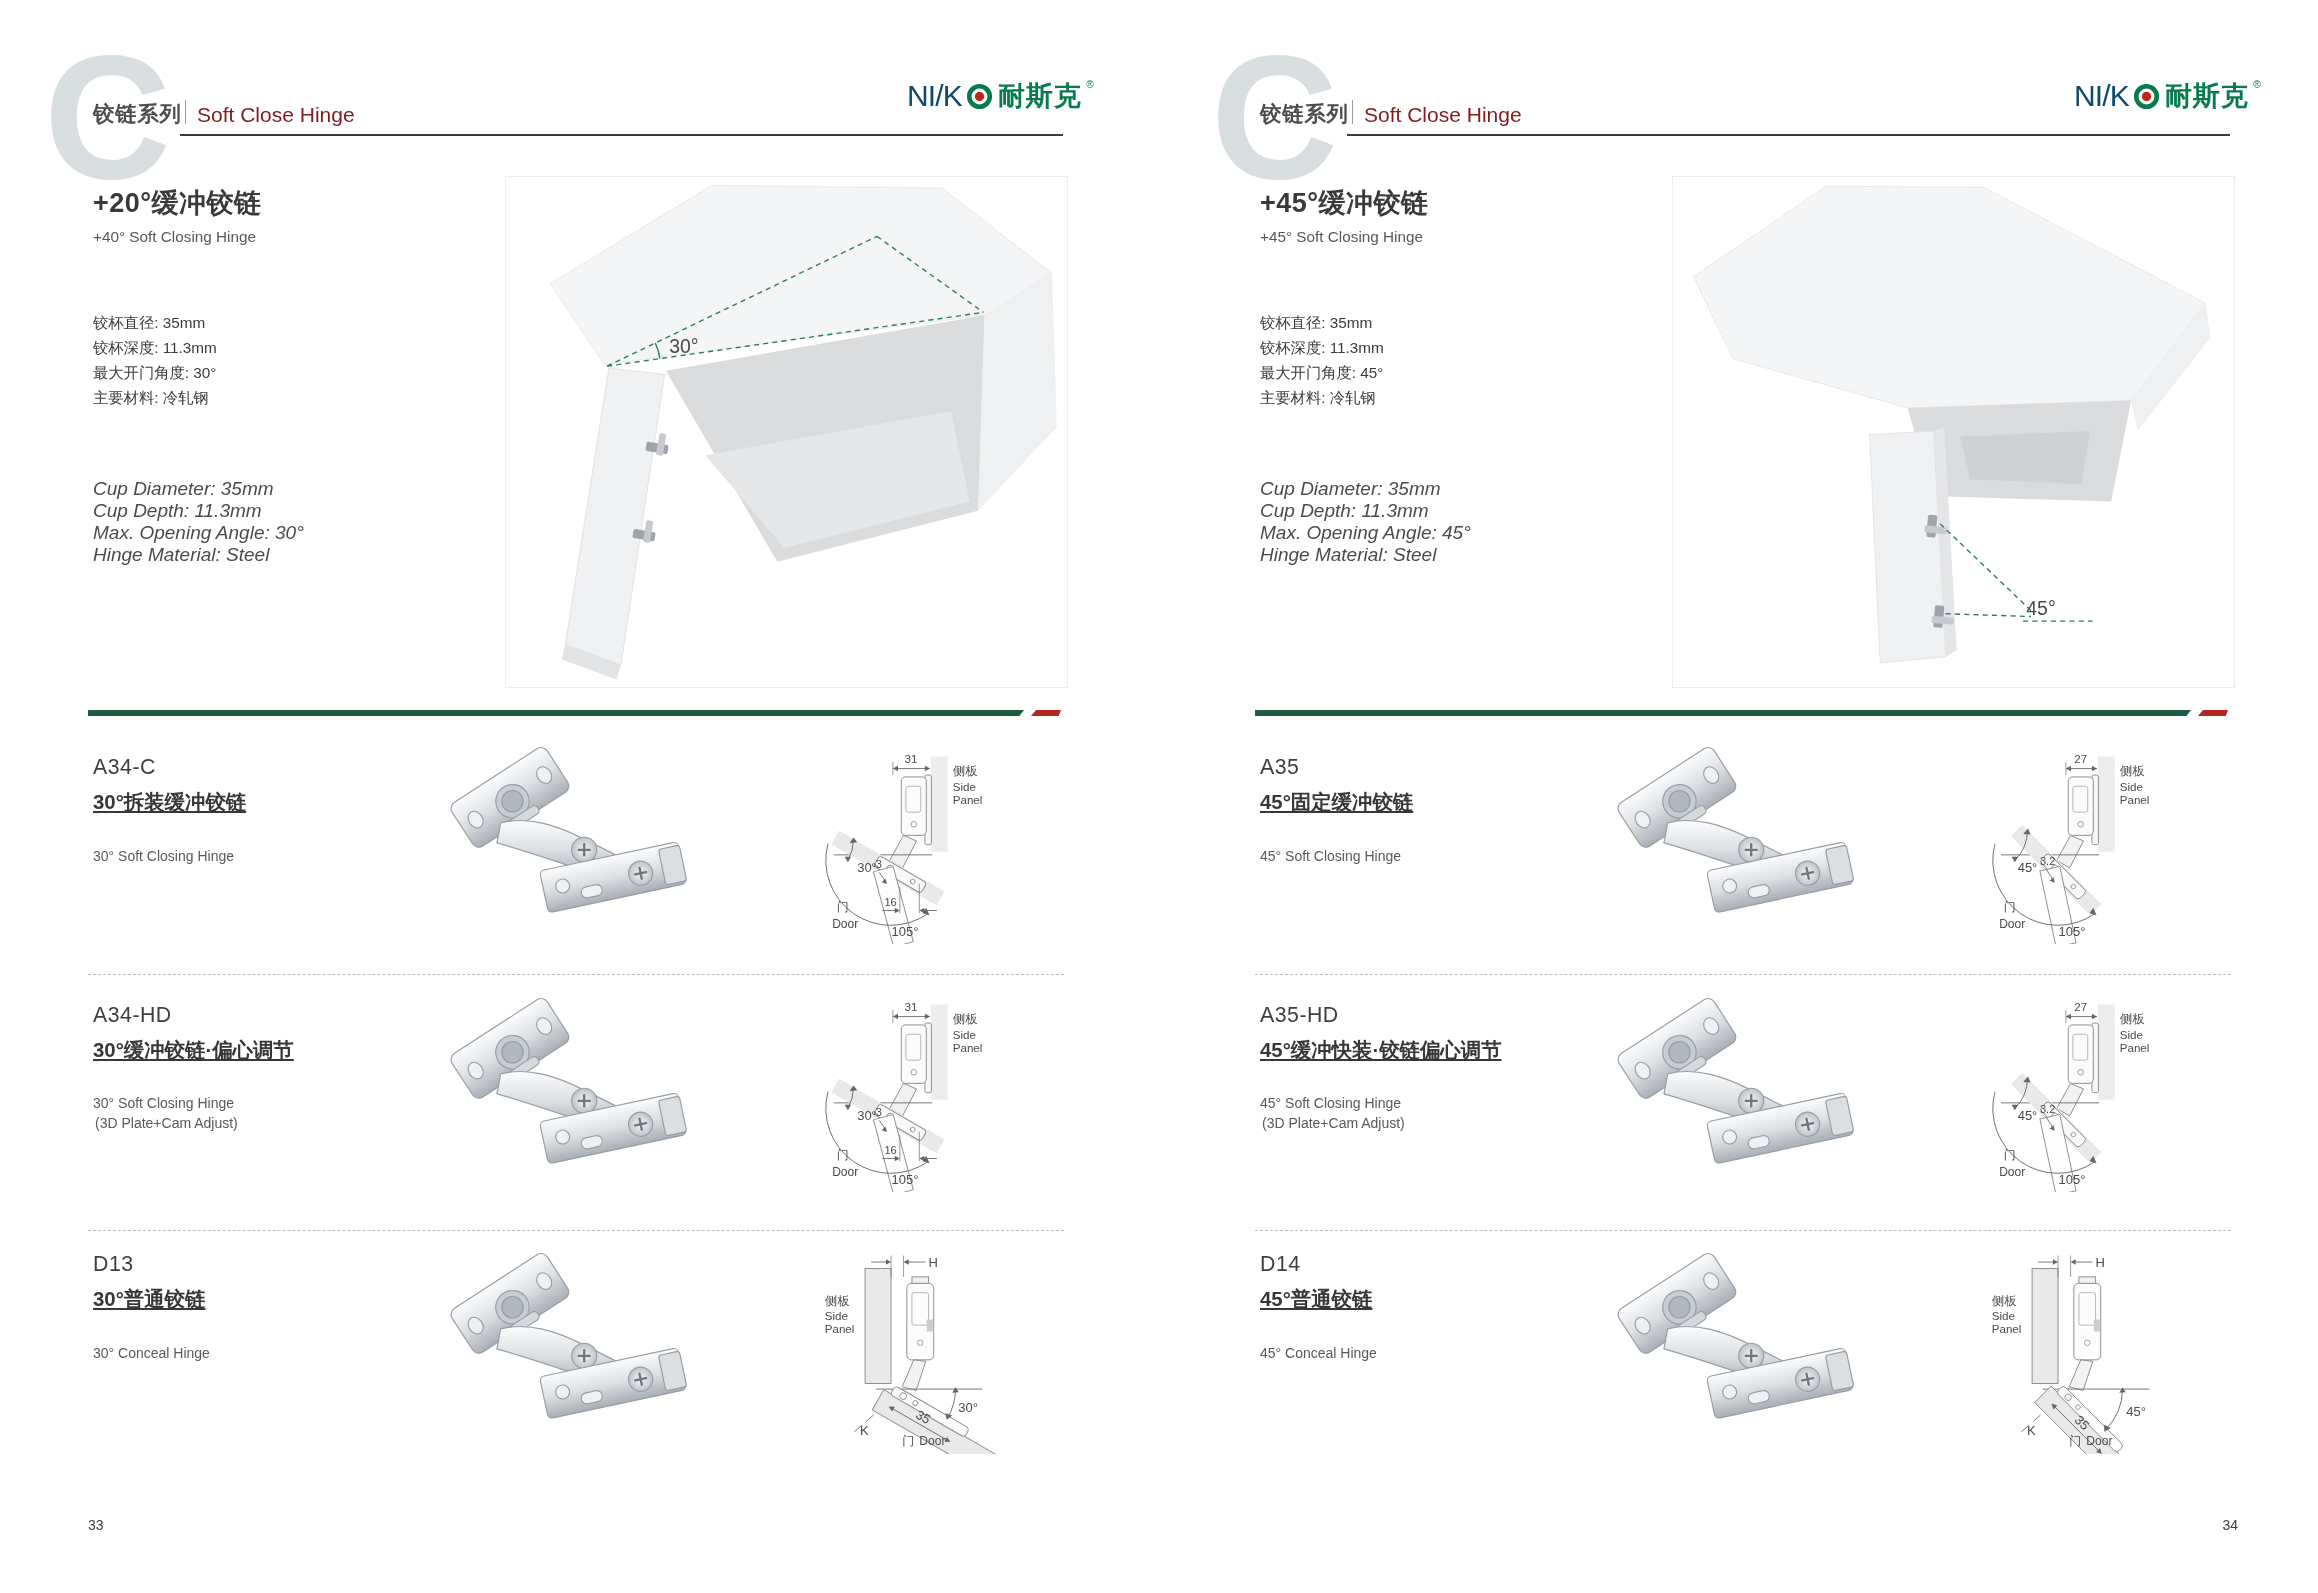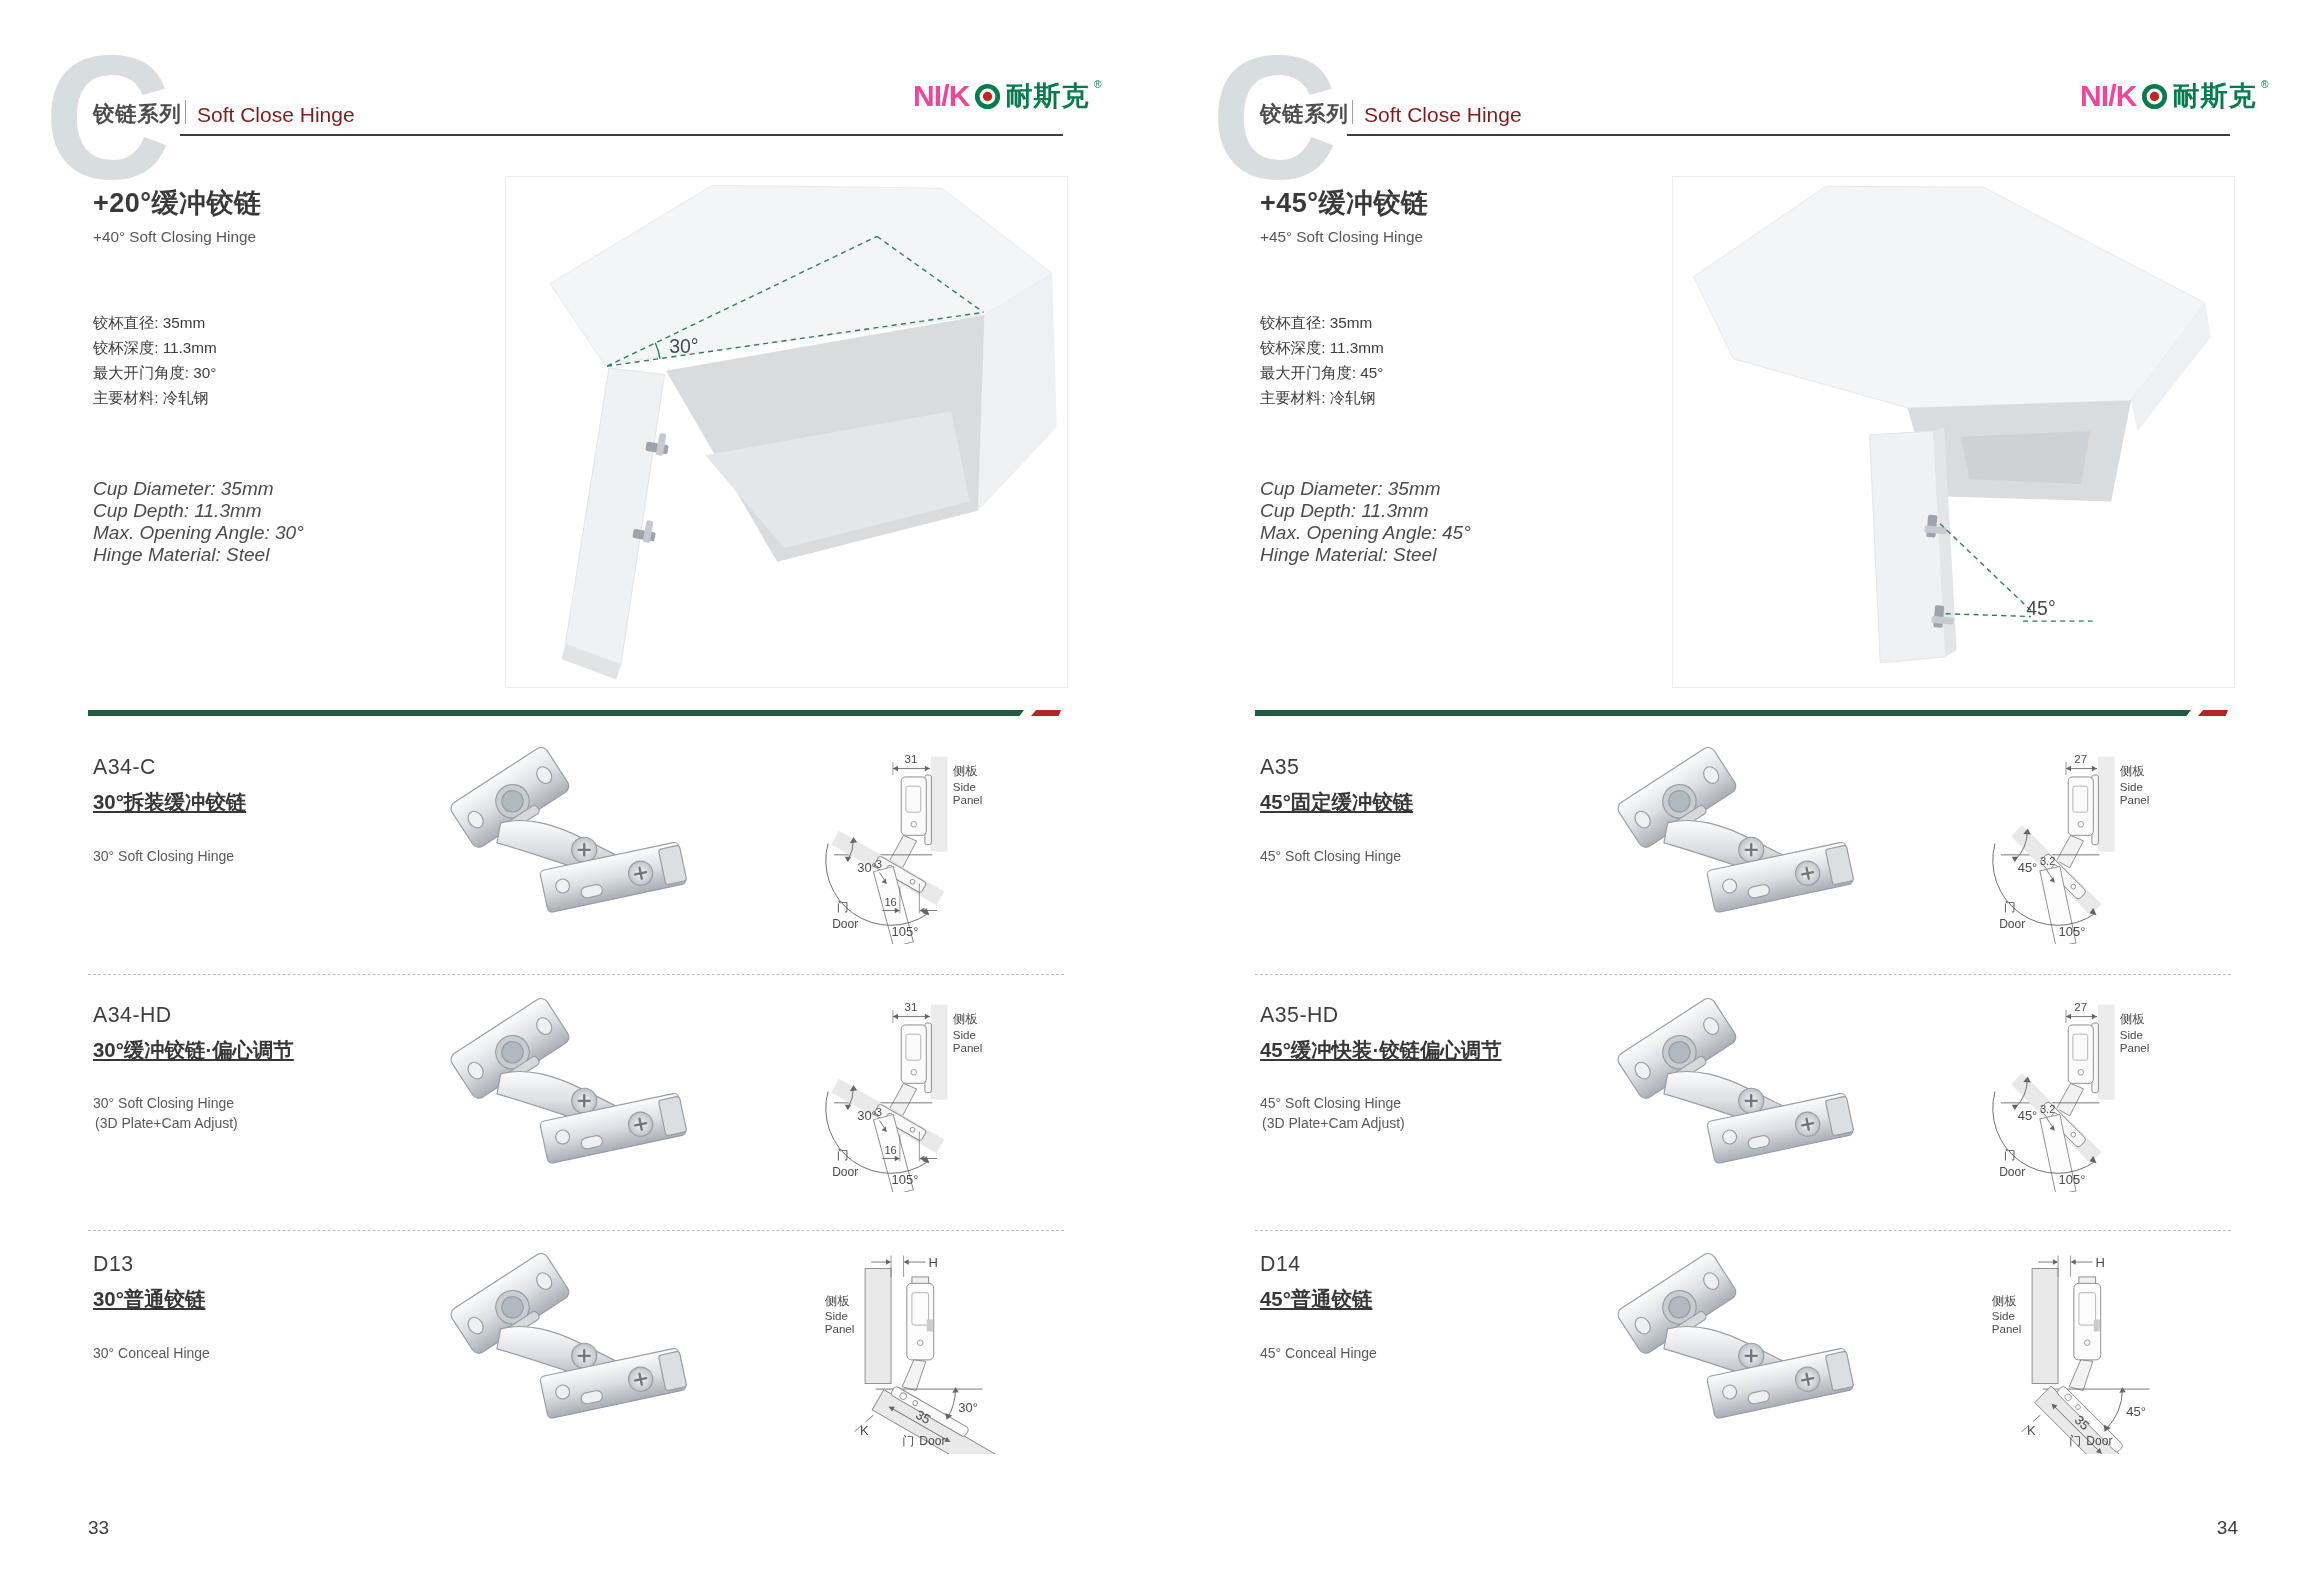--- a/index.html
+++ b/index.html
@@ -5,35 +5,35 @@
   html,body{margin:0;padding:0;background:#ffffff;}
   body{width:2333px;height:1594px;position:relative;font-family:"Liberation Sans","DejaVu Sans",sans-serif;color:#3c3c3c;}
   .page{position:absolute;top:0;width:1166px;height:1594px;}
   .abs{position:absolute;}
   .wm{font-size:176px;line-height:176px;font-weight:700;color:#d8dde0;}
   .series-cn{font-size:21.3px;font-weight:700;color:#4c4c4c;letter-spacing:0.9px;}
   .hdr-div{width:1.4px;height:24px;background:#9b9b9b;}
   .series-en{font-size:21px;color:#7f1d1d;}
   .hdr-rule{height:1.9px;background:#3f3c38;}
   .logo{display:flex;align-items:center;gap:4.6px;}
-  .logo-latin{font-size:30px;font-weight:700;color:#ec4899;letter-spacing:-0.9px;margin-left:6px;}
+  .logo-latin{font-size:30px;font-weight:400;color:#0c4a6e;letter-spacing:-0.9px;}
   .logo-cn{font-size:27px;font-weight:800;color:#077a4e;letter-spacing:0.9px;}
   .logo-reg{font-size:10.2px;color:#077a4e;align-self:flex-start;margin-top:0.9px;}
   .title-cn{font-size:27px;font-weight:700;color:#393939;letter-spacing:0.5px;}
   .title-en{font-size:15.3px;color:#575757;}
   .spec-cn div{font-size:15.3px;color:#3b3b3b;line-height:25px;}
   .spec-en div{font-size:19px;color:#4b4b4b;line-height:22px;font-style:italic;}
   .cabinet-box{border:0.9px solid #ededee;background:#ffffff;}
   .bar-green{height:6px;background:#1e5b40;clip-path:polygon(0 0,100% 0,calc(100% - 4.6px) 100%,0 100%);}
   .bar-red{height:6px;background:#b2271f;clip-path:polygon(5.1px 0,100% 0,calc(100% - 2.3px) 100%,0 100%);}
   .model{font-size:21.3px;color:#3e3e3e;letter-spacing:0.5px;}
   .pname-cn{font-size:20.4px;font-weight:700;color:#373737;text-decoration:underline;}
   .pname-en{font-size:14px;color:#595959;line-height:19.5px;margin-top:22px;}
   .dash-sep{border-top:0.9px dashed #bcbcbc;height:0;}
-  .pagenum{font-size:19px;color:#3b3b3b;}
+  .pagenum{font-size:14px;color:#3b3b3b;}
   svg text{font-family:"Liberation Sans","DejaVu Sans",sans-serif;fill:#4a4a4a;}
   .dgm line,.dgm path.ln{stroke:#6f6f6f;}
 </style>
 </head>
 <body>
 
 <svg width="0" height="0" style="position:absolute" aria-hidden="true">
  <defs>
   <linearGradient id="met" x1="0" y1="0" x2="0" y2="1">
     <stop offset="0" stop-color="#fbfcfd"></stop>

